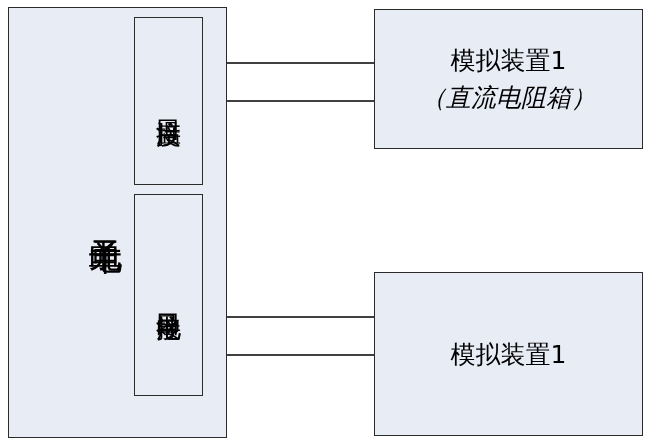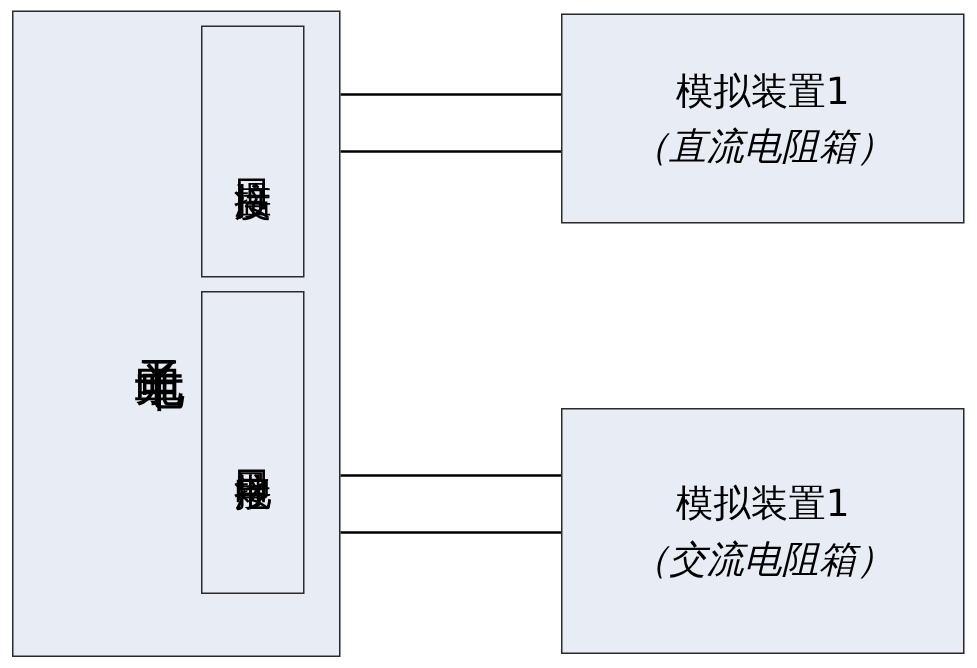--- a/index.html
+++ b/index.html
@@ -144,17 +144,16 @@
   <div class="box" id="device-dc">
     <div class="device-label">
       <span class="l1">模拟装置1</span>
       <span class="l2">（直流电阻箱）</span>
     </div>
   </div>
 
   <div class="box" id="device-ac">
     <div class="device-label">
       <span class="l1">模拟装置1</span>
-      <span class="l2">（交流电阻箱）</span>
     </div>
   </div>
 
 </div>
 
 </body></html>

